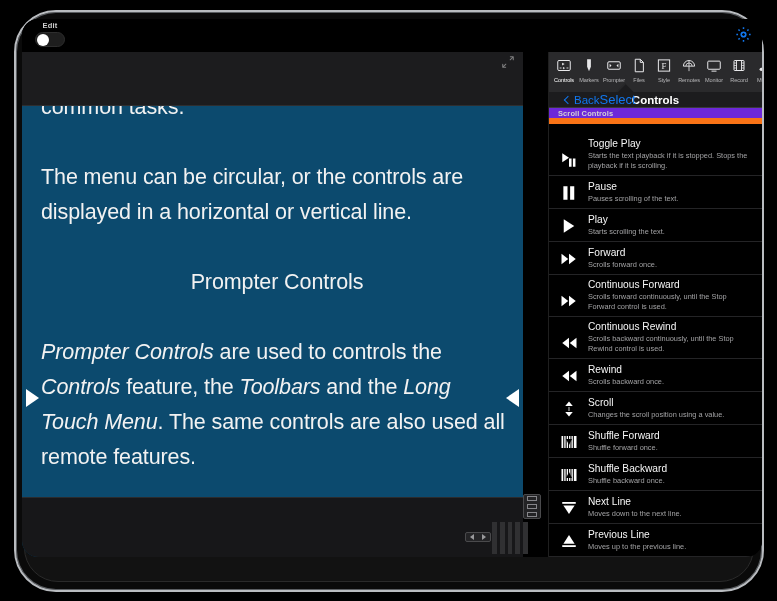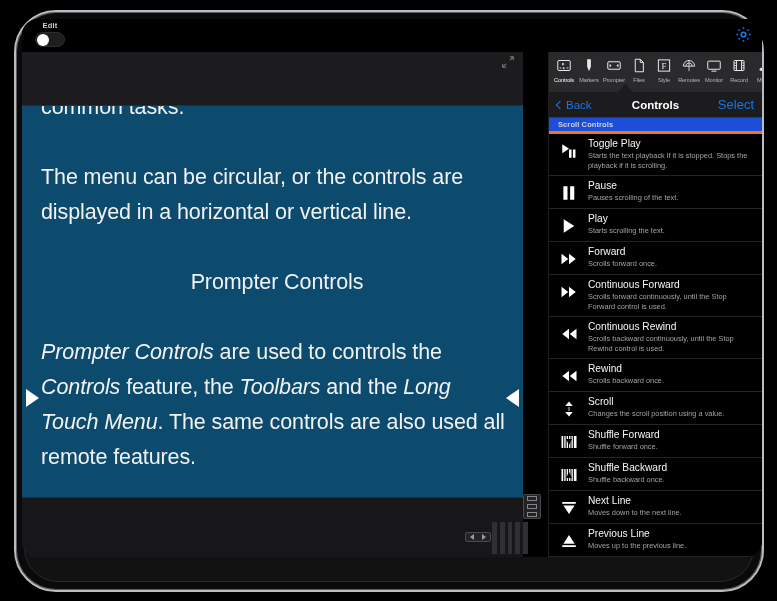--- a/index.html
+++ b/index.html
@@ -135,38 +135,38 @@
   }
   .tool-item { width: 24px; flex: 0 0 24px; text-align: center; margin-right: 1px; cursor: default; }
   .tool-glyph { height: 21px; display: flex; align-items: center; justify-content: center; }
   .tool-label { font-size: 5.6px; color: #b6b6b8; margin-top: 1px; letter-spacing: -.1px; }
   .tool-item.active .tool-label { color: #fff; }
   #tool-caret {
     position: absolute; left: 70px; bottom: -6px; width: 12px; height: 12px;
     background: #1c1c1e; transform: rotate(45deg); border-left: 1px solid #2a2a2c;
   }
   #panel-navbar {
-    height: 26px; background: #1c1c1e; display: flex; align-items: center;
-    justify-content: space-between; padding: 0 8px; position: relative;
+    height: 16px; background: #1c1c1e; display: flex; align-items: center;
+    justify-content: flex-start; padding: 0 16px; position: relative;
     border-bottom: 1px solid #3a3a3c;
   }
   #nav-back { color: #1177ee; font-size: 11.5px; display: flex; align-items: center; gap: 3px; }
   #nav-back .chev { width: 6px; height: 6px; border-left: 1.6px solid #1177ee;
                     border-bottom: 1.6px solid #1177ee; transform: rotate(45deg); display:block; }
   #nav-title { position: absolute; left: 0; right: 0; text-align: center;
                color: #fff; font-size: 11.5px; font-weight: 600; pointer-events: none; }
   #nav-select { color: #1177ee; font-size: 13px; position: relative; }
   #section-header {
-    height: 16px; background: #1d4ed8; color: #d2d2d4; font-size: 7.5px;
+    height: 16px; background: #6d28d9; color: #d2d2d4; font-size: 7.5px;
     font-weight: 600; display: flex; align-items: center; padding-left: 9px;
-    letter-spacing: .1px; border-bottom: 3px solid #f97316;
+    letter-spacing: .1px; border-bottom: 6px solid #f97316;
   }
   #controls-list { position: absolute; left: 0; right: 0; top: 82px; bottom: 0; overflow: hidden; }
   .ctl-row {
-    display: flex; align-items: flex-start; gap: 6px;
+    display: flex; align-items: flex-end; gap: 6px;
     padding: 4px 7px 4px 7px; border-bottom: 1px solid #242426;
     min-height: 31px;
   }
   .ctl-icon { flex: 0 0 26px; height: 22px; display: flex; align-items: center; justify-content: center; margin-top: 2px; }
   .ctl-body { flex: 1 1 auto; min-width: 0; }
   .ctl-title { color: #f6f6f6; font-size: 10.2px; line-height: 12px; }
   .ctl-desc { color: #a3a3a5; font-size: 7.4px; line-height: 10px; margin-top: 1px; }
 </style>
 </head>
 <body>

